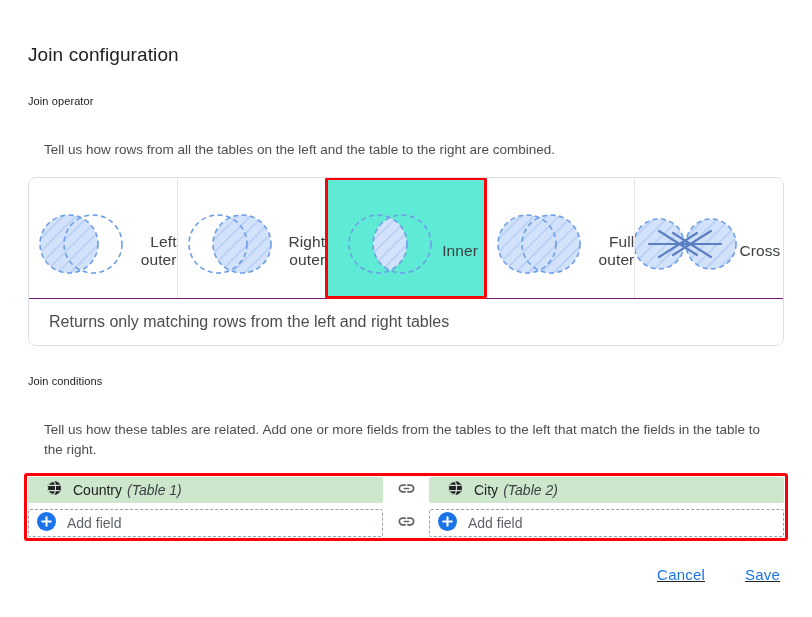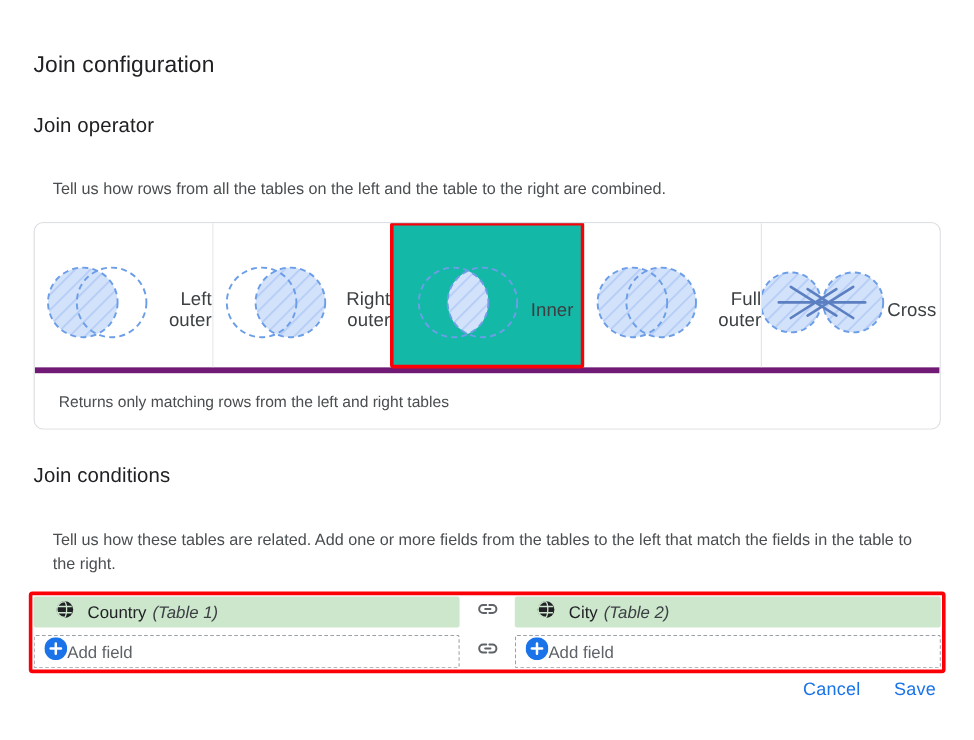--- a/index.html
+++ b/index.html
@@ -23,21 +23,21 @@
   }
   .title {
     font-size: 19px;
     font-weight: 400;
     color: #202124;
     margin: 0;
     padding-top: 44px;
     letter-spacing: .1px;
   }
   .section-title {
-    font-size: 17px;
+    font-size: 11px;
     font-weight: 400;
     color: #202124;
     margin: 0;
     padding-top: 29px;
     letter-spacing: .1px;
   }
   .helper {
     font-size: 13.5px;
     line-height: 20px;
     color: #4a4e51;
@@ -66,43 +66,43 @@
     justify-content: flex-start;
     padding-top: 16px;
     box-sizing: border-box;
     border-right: 1px solid #e3e5e8;
     background: #fff;
     cursor: pointer;
     position: relative;
     text-align: right;
   }
   .op-cell:last-child { border-right: none; }
-  .op-cell.selected { background: #14b8a6; padding-left: 12px; }
+  .op-cell.selected { background: #5eead4; padding-left: 12px; }
   .op-cell.annotated::after {
     content: "";
     position: absolute;
     left: -1px; top: -1px; right: -1px; bottom: -1px;
     border: 3px solid #fb0007;
     border-radius: 3px;
     pointer-events: none;
   }
   .venn { display: block; }
   .op-label {
     font-size: 15.5px;
     color: #3c4043;
     margin-top: 9px;
     letter-spacing: .1px;
   }
   .op-desc {
-    border-top: 5px solid #701a75;
+    border-top: 1px solid #701a75;
     height: 46px;
     display: flex;
     align-items: center;
     padding-left: 20px;
-    font-size: 13px;
+    font-size: 16px;
     color: #4a4e51;
     background: #fff;
   }
 
   
   .conditions {
     position: relative;
     margin-top: 17px;
     display: flex;
     align-items: stretch;
@@ -159,37 +159,39 @@
     border: 1px dashed #9aa0a6;
     border-radius: 2px;
     box-sizing: border-box;
     padding: 0 8px;
     background: #fff;
     cursor: pointer;
   }
   .addfield-label {
     font-size: 14px;
     color: #5f6368;
+    margin-left: 11px;
   }
   .link-slot {
     height: 26px;
     display: flex;
     align-items: center;
     justify-content: center;
   }
   .link-slot.second { height: 28px; }
 
   
   .footer {
     position: absolute;
     right: 28px;
     top: 558px;
     display: flex;
     align-items: center;
-    gap: 4px;
+    gap: 16px;
+    text-decoration: underline;
   }
   .txt-btn {
     font-size: 15px;
     color: #1a73e8;
     background: none;
     border: none;
     padding: 8px 12px;
     font-family: "Liberation Sans", sans-serif;
     cursor: pointer;
     letter-spacing: .2px;

